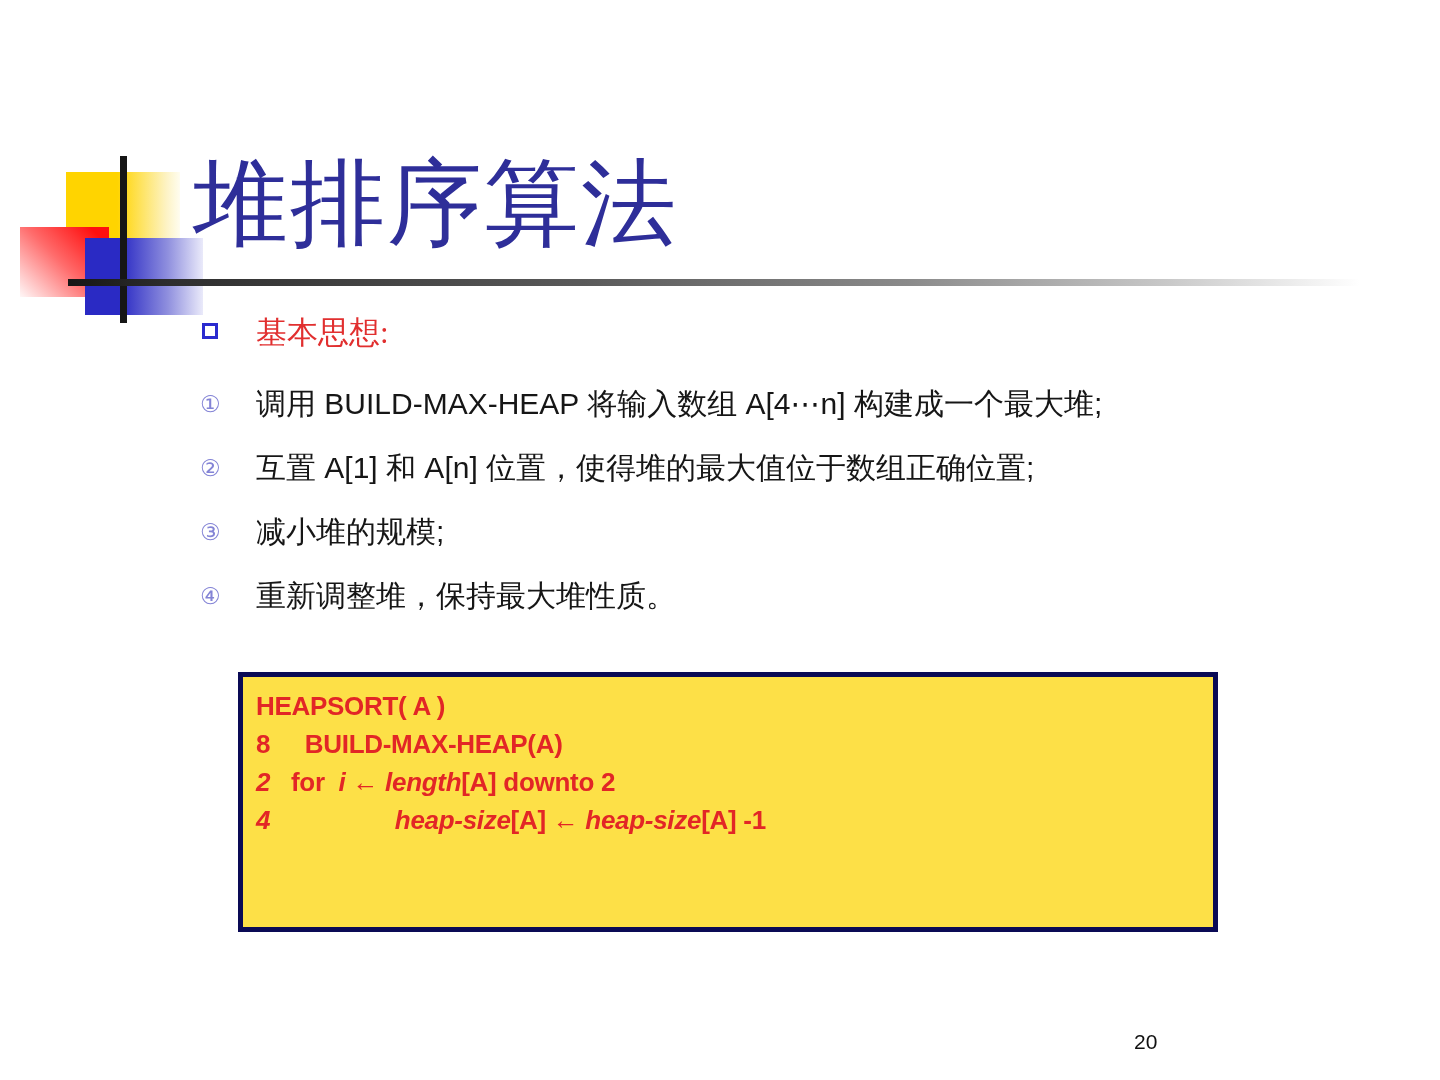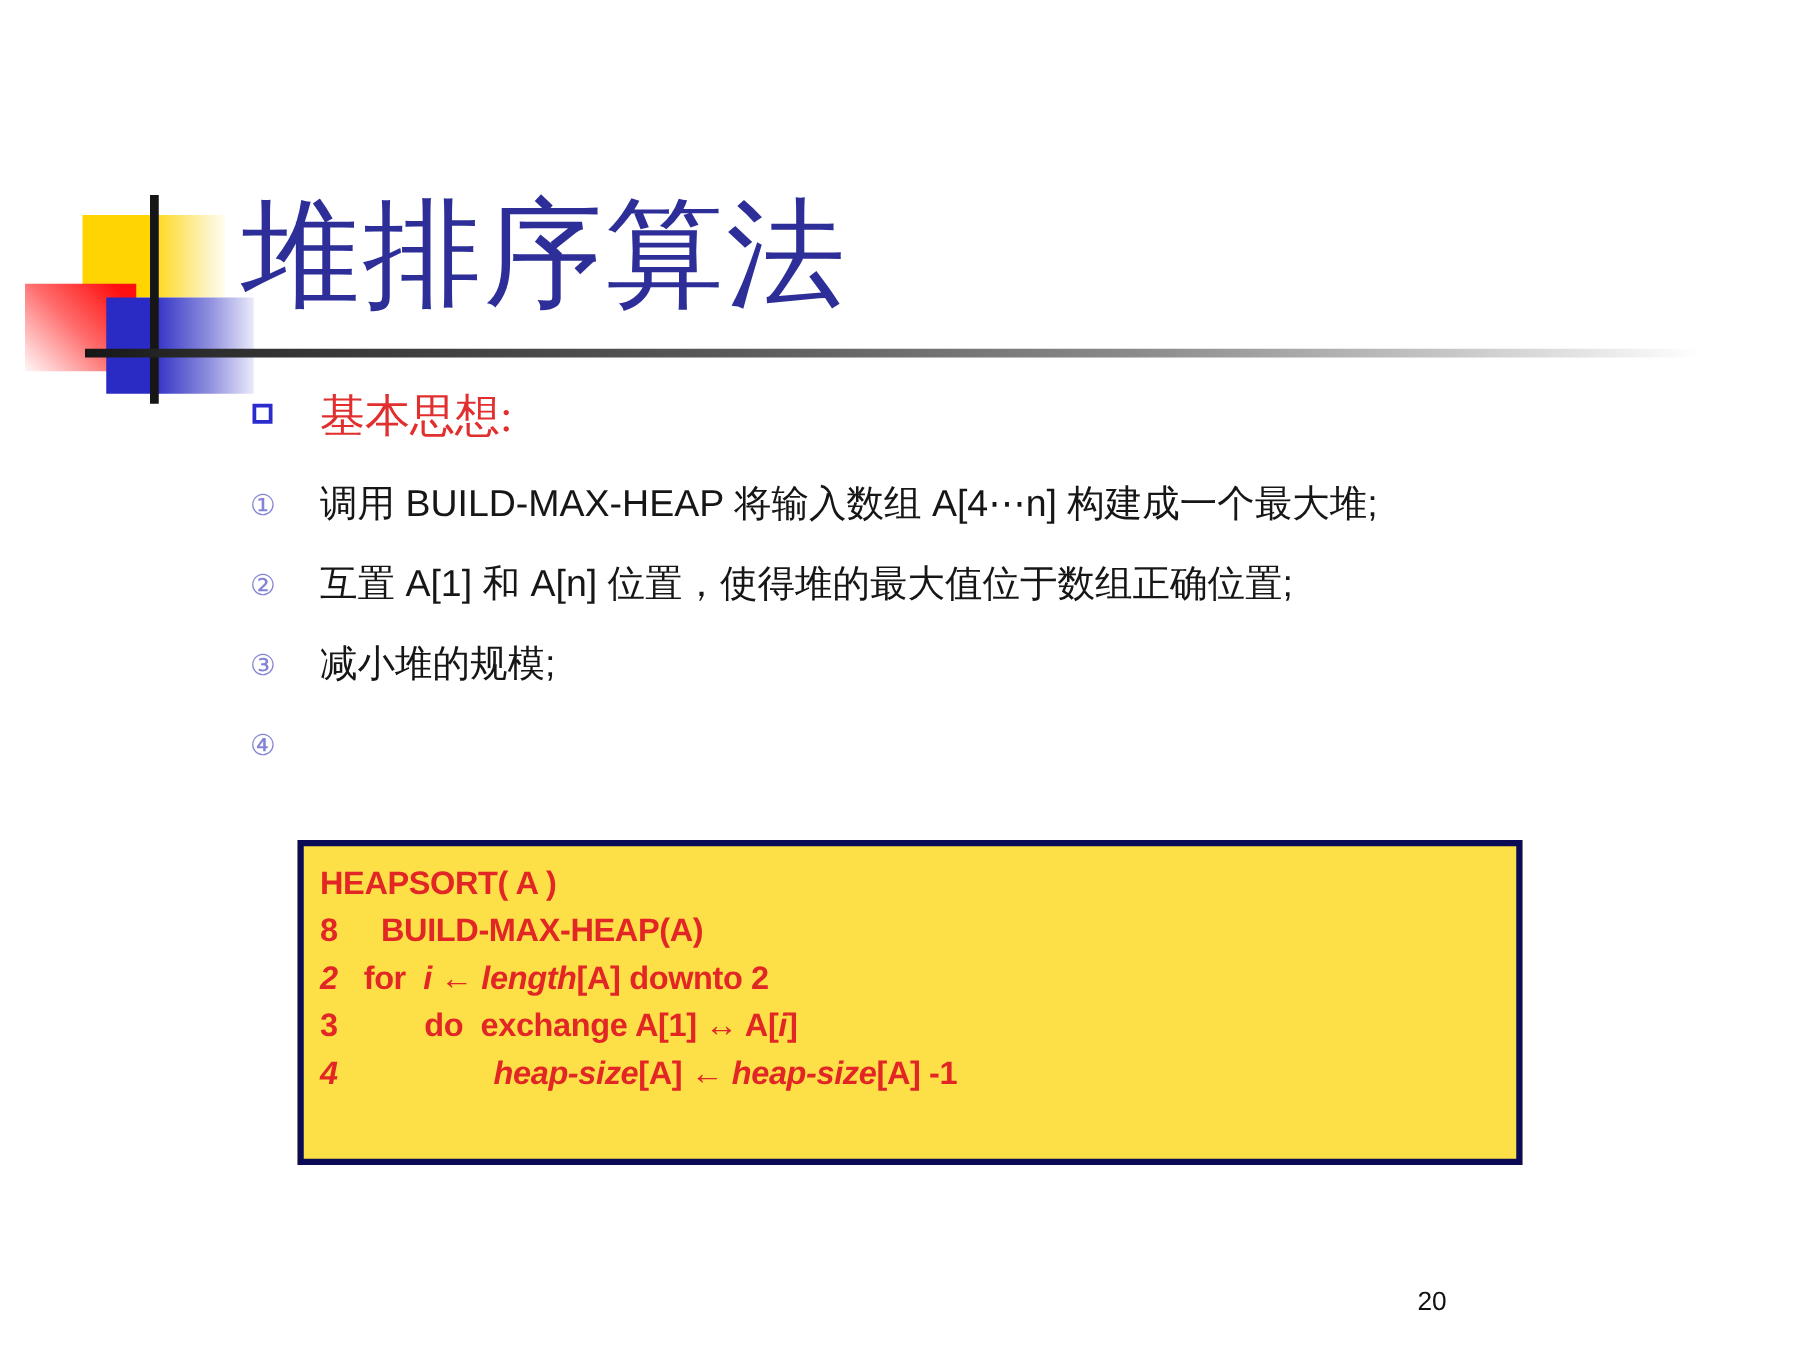--- a/index.html
+++ b/index.html
@@ -18,21 +18,21 @@
   .hline{position:absolute;left:68px;top:279px;width:1292px;height:7px;
     background:linear-gradient(to right,#161616 0%,#2e2e2e 8%,#5a5a5a 40%,#8a8a8a 65%,#c8c8c8 85%,#ffffff 100%);}
   
   .title{position:absolute;left:193px;top:150px;margin:0;
     font-family:"Liberation Serif","DejaVu Serif",serif;font-weight:400;
     font-size:95px;line-height:1.15;color:#2e2e99;letter-spacing:2px;}
   
   .heading-row{position:absolute;left:202px;top:313px;display:flex;align-items:flex-start;}
   .bullet-sq{width:10px;height:10px;border:3px solid #2b2bcf;margin-top:10px;flex:none;}
   .heading-text{margin-left:38px;font-family:"Liberation Serif","DejaVu Serif",serif;
-    font-size:36px;line-height:40px;color:#e12f2f;}
+    font-size:31px;line-height:40px;color:#e12f2f;}
   
   .steps{position:absolute;left:200px;top:384px;width:1120px;}
   .step{display:flex;align-items:flex-start;margin-bottom:24px;}
   .marker{flex:none;width:56px;font-size:23px;line-height:40px;color:#8484d6;}
   .step-text{font-size:30px;line-height:40px;color:#161616;}
   
   .codebox{position:absolute;left:238px;top:672px;width:980px;height:260px;
     box-sizing:border-box;background:#fde047;border:5px solid #0a0a55;
     padding:10px 0 0 13px;}
   .code-line{white-space:pre;font-family:"Liberation Sans","DejaVu Sans",sans-serif;
@@ -67,28 +67,28 @@
     <div class="step">
       <span class="marker">②</span>
       <span class="step-text">互置 A[1] 和 A[n] 位置，使得堆的最大值位于数组正确位置;</span>
     </div>
     <div class="step">
       <span class="marker">③</span>
       <span class="step-text">减小堆的规模;</span>
     </div>
     <div class="step">
       <span class="marker">④</span>
+      <span class="step-text">重新调整堆，保持最大堆性质。</span>
     </div>
   </div>
 
   <div class="codebox">
     <div id="code-lines">
         <div class="code-line"><span>HEAPSORT( A )</span></div>
         <div class="code-line"><span>8     BUILD-MAX-HEAP(A)</span></div>
         <div class="code-line"><span class="it">2</span><span>   for  </span><span class="it">i</span><span> ← </span><span class="it">length</span><span>[A] downto 2</span></div>
-        <div class="code-line"><span>3          do  exchange A[1] ↔ A[</span><span class="it">i</span><span>]</span></div>
         <div class="code-line"><span class="it">4</span><span>                  </span><span class="it">heap-size</span><span>[A] ← </span><span class="it">heap-size</span><span>[A] -1</span></div>
       </div>
   </div>
 
   <div class="pageno">20</div>
 
 </div>
 
 </body></html>

